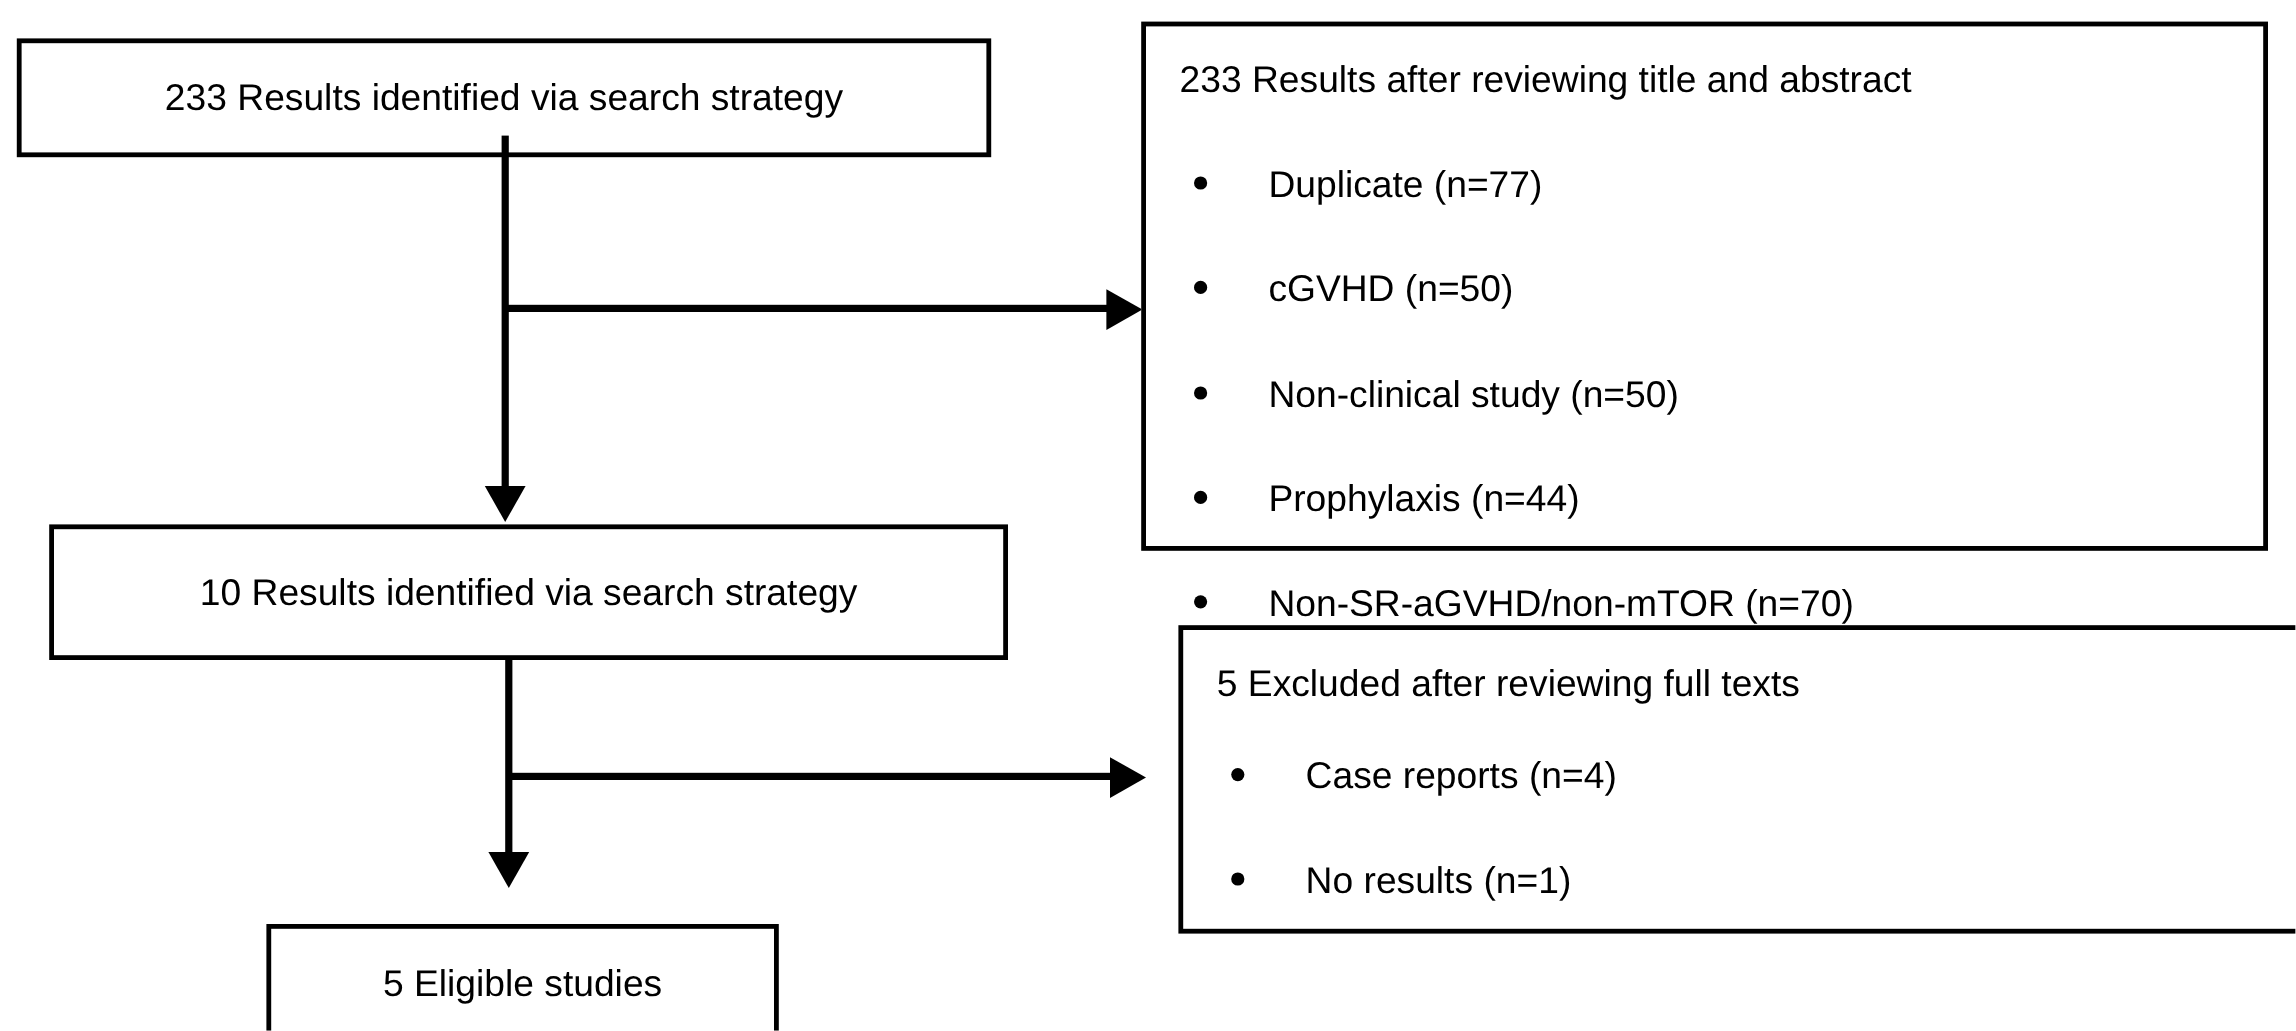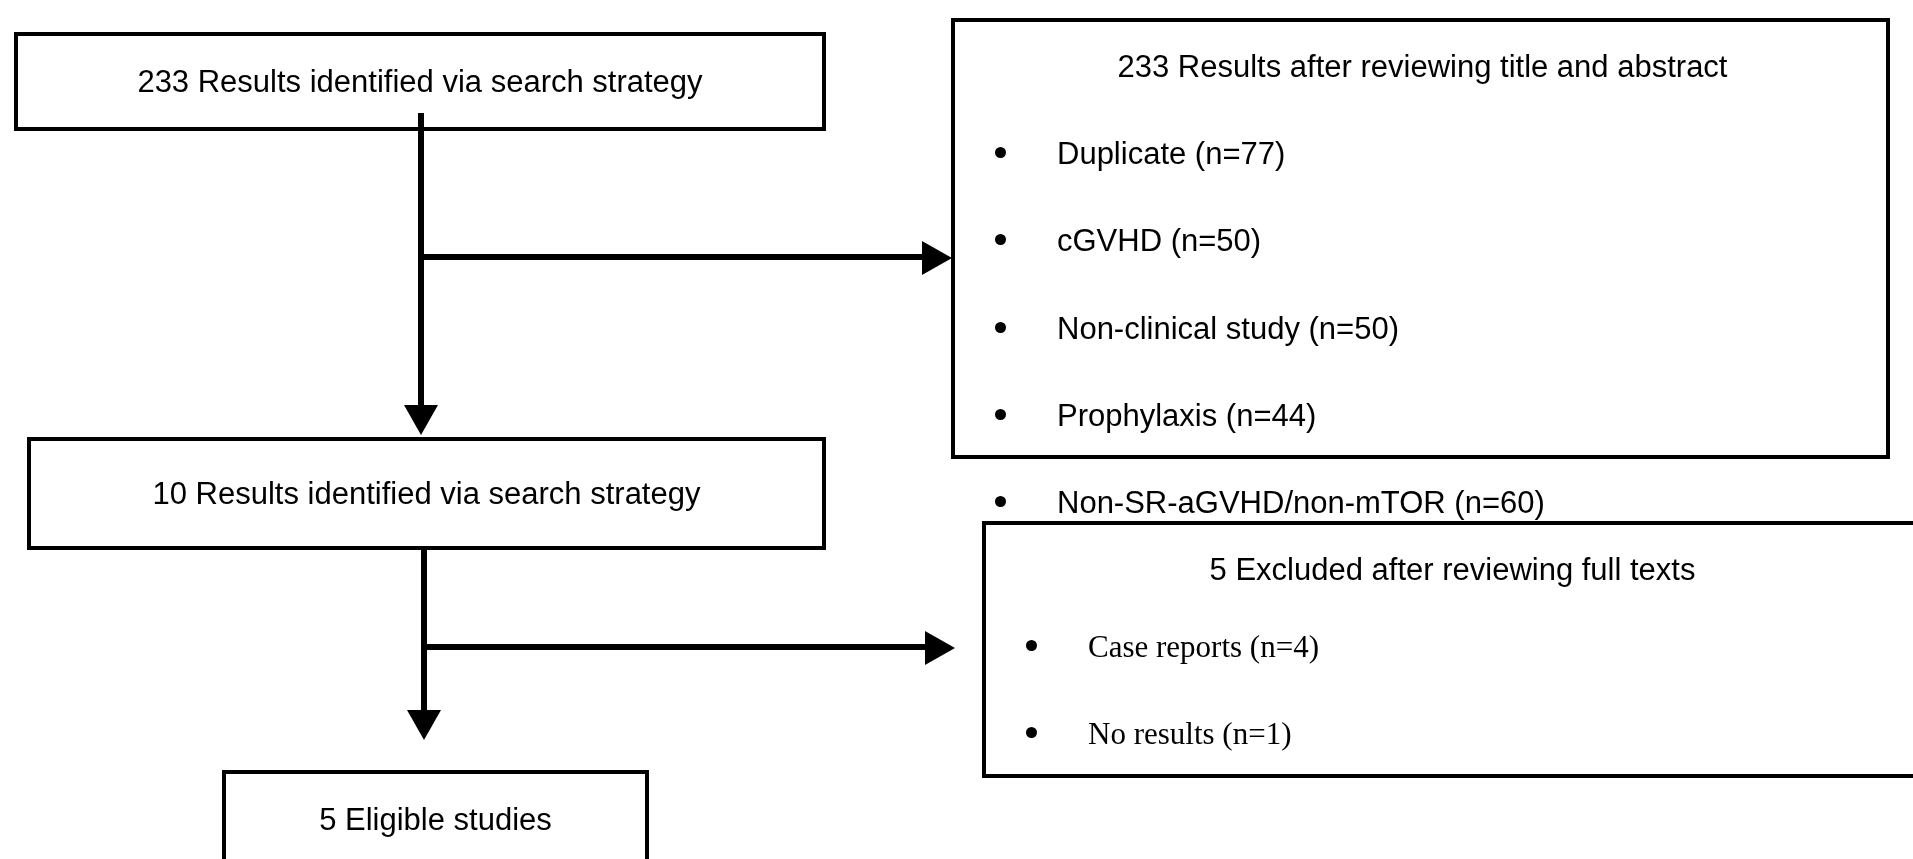--- a/index.html
+++ b/index.html
@@ -31,34 +31,33 @@
   }
   .box-label {
     font-size: 31px;
     line-height: 1.15;
     letter-spacing: 0px;
     white-space: nowrap;
   }
 
   
   #box-identified   { left: 14px;  top: 32px;  width: 812px; height: 99px; }
-  #box-screened     { left: 27px;  top: 437px; width: 799px; height: 113px; }
+  #box-screened     { left: 41px;  top: 437px; width: 799px; height: 113px; }
   #box-eligible     { left: 222px; top: 770px; width: 427px; height: 99px; }
 
   
   #box-excluded-title-abstract { left: 951px; top: 18px;  width: 939px; height: 441px; }
   #box-excluded-fulltext       { left: 982px; top: 521px; width: 937px; height: 257px; }
 
   
   .excl-inner {
     position: absolute;
     left: 0; top: 0; right: 0; bottom: 0;
     padding: 26px 24px 15px 28px;
     box-sizing: border-box;
-    text-align: center;
   }
   .excl-heading {
     font-size: 31px;
     line-height: 1.2;
     white-space: nowrap;
   }
   .excl-list {
     list-style: none;
     margin: 0;
     padding: 0;
@@ -83,21 +82,21 @@
     line-height: 1.2;
     margin-top: 24px;
   }
 
   
   #list-title-abstract { margin-top: 26px; }
   #list-title-abstract .excl-item { margin-bottom: 26px; }
   #list-title-abstract .excl-bullet { margin-left: 12px; margin-right: 51px; }
 
   #list-fulltext { margin-top: 16px; }
-  #list-fulltext .excl-item { margin-bottom: 26px; font-family: Liberation Serif, serif; }
+  #list-fulltext .excl-item { margin-bottom: 26px; }
   #list-fulltext .excl-bullet { margin-left: 12px; margin-right: 51px; }
 
   
   .vline {
     position: absolute;
     width: 6px;
     background: #000000;
   }
   .hline {
     position: absolute;
@@ -181,21 +180,21 @@
         <li class="excl-item">
           <span class="excl-bullet"></span>
           <span class="excl-text">Non-clinical study (n=50)</span>
         </li>
         <li class="excl-item">
           <span class="excl-bullet"></span>
           <span class="excl-text">Prophylaxis (n=44)</span>
         </li>
         <li class="excl-item">
           <span class="excl-bullet"></span>
-          <span class="excl-text">Non-SR-aGVHD/non-mTOR (n=60)</span>
+          <span class="excl-text">Non-SR-aGVHD/non-mTOR (n=70)</span>
         </li>
       </ul>
     </div>
   </div>
 
   <div class="box" id="box-excluded-fulltext">
     <div class="excl-inner">
       <div class="excl-heading">5 Excluded after reviewing full texts</div>
       <ul class="excl-list" id="list-fulltext">
         <li class="excl-item">

